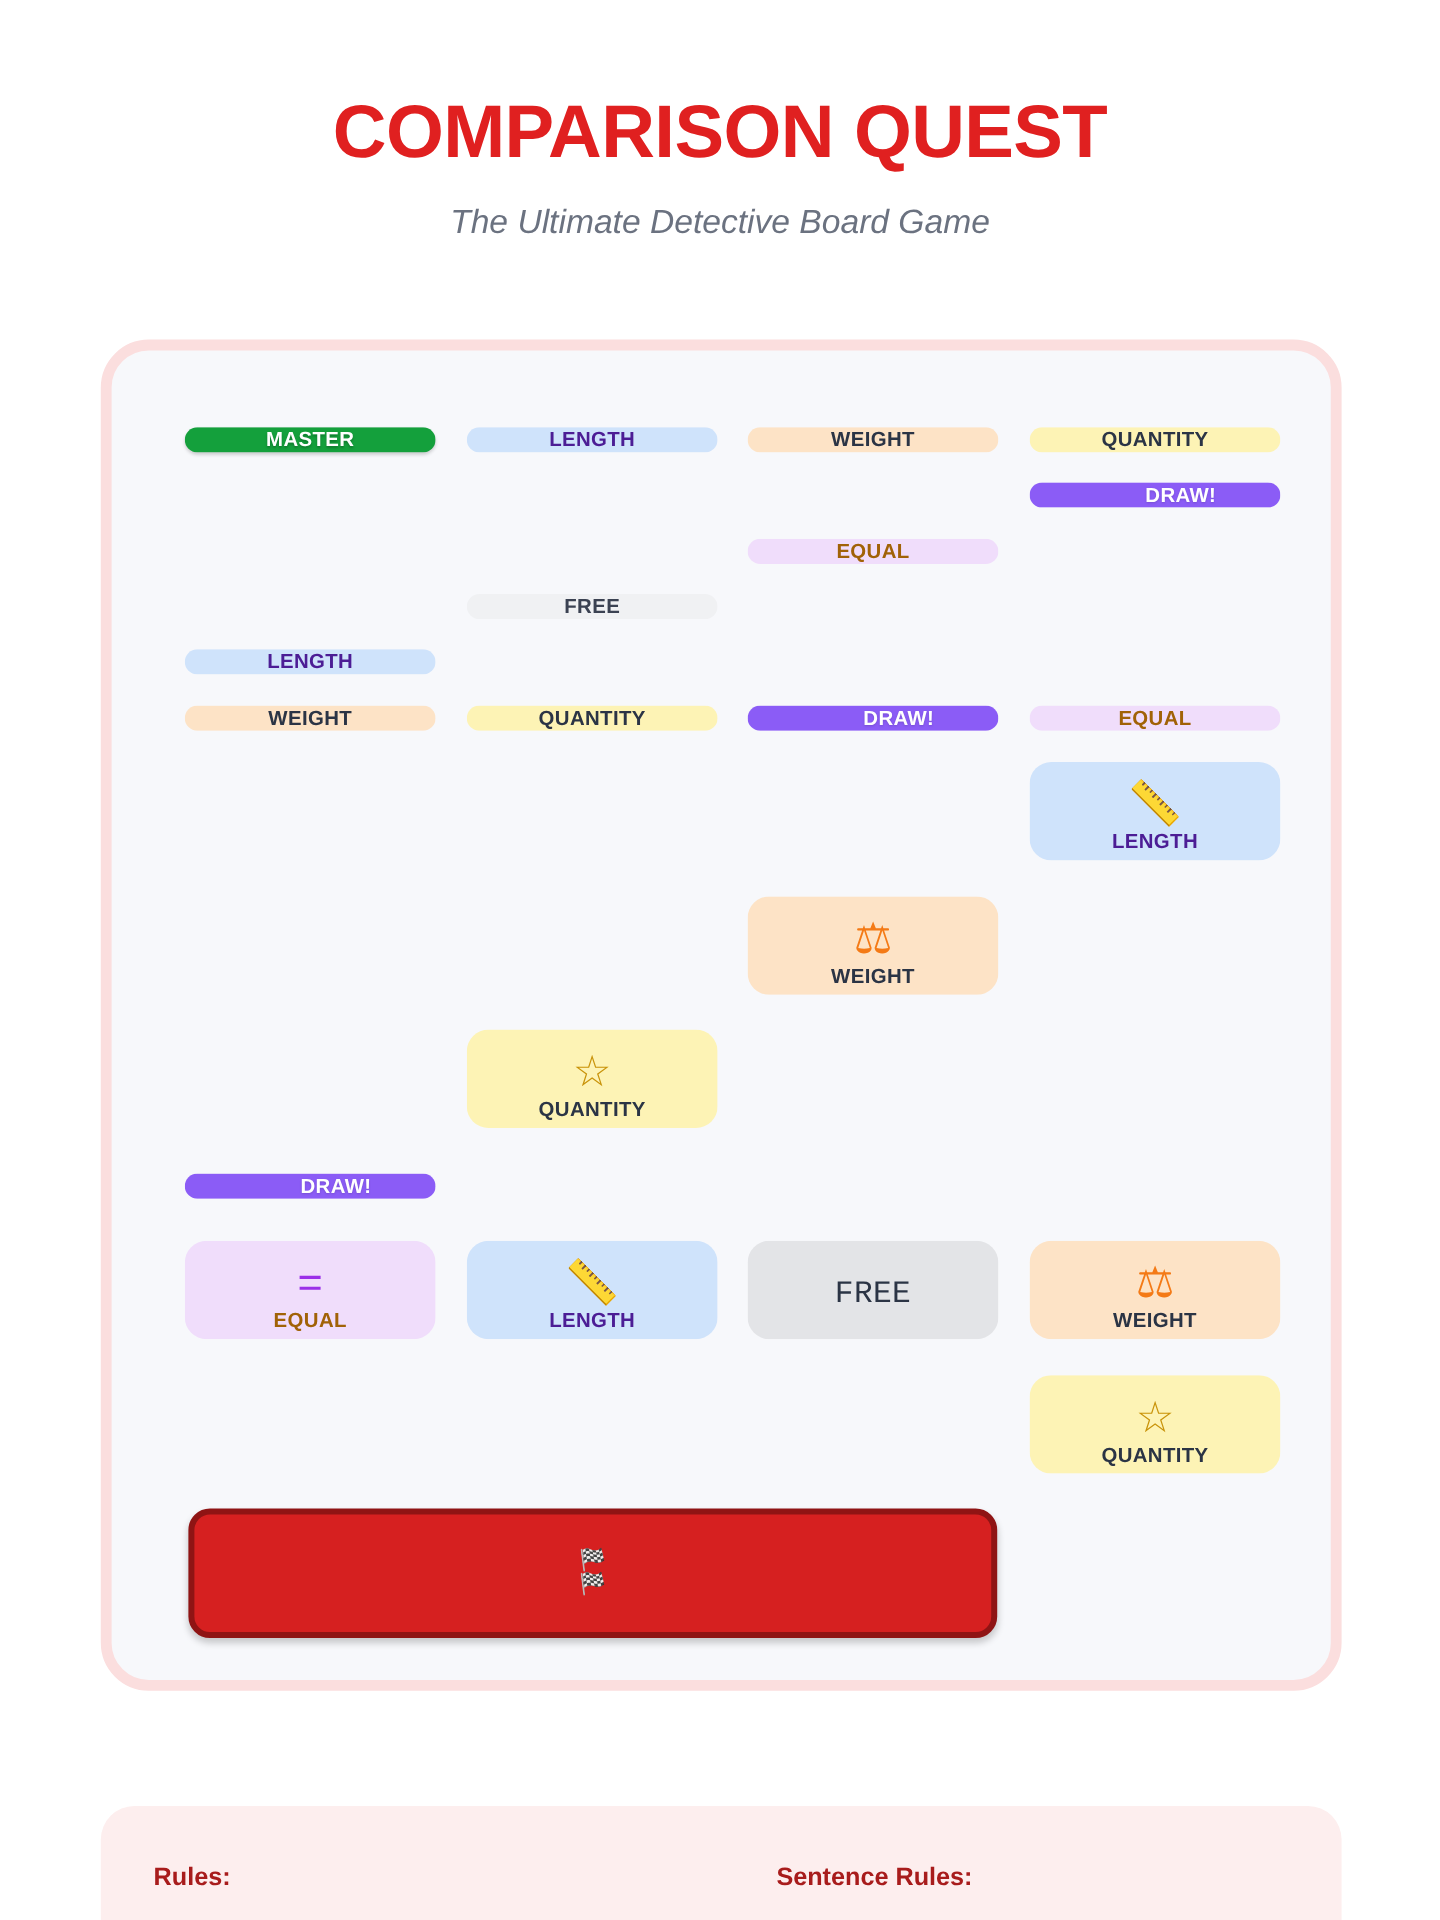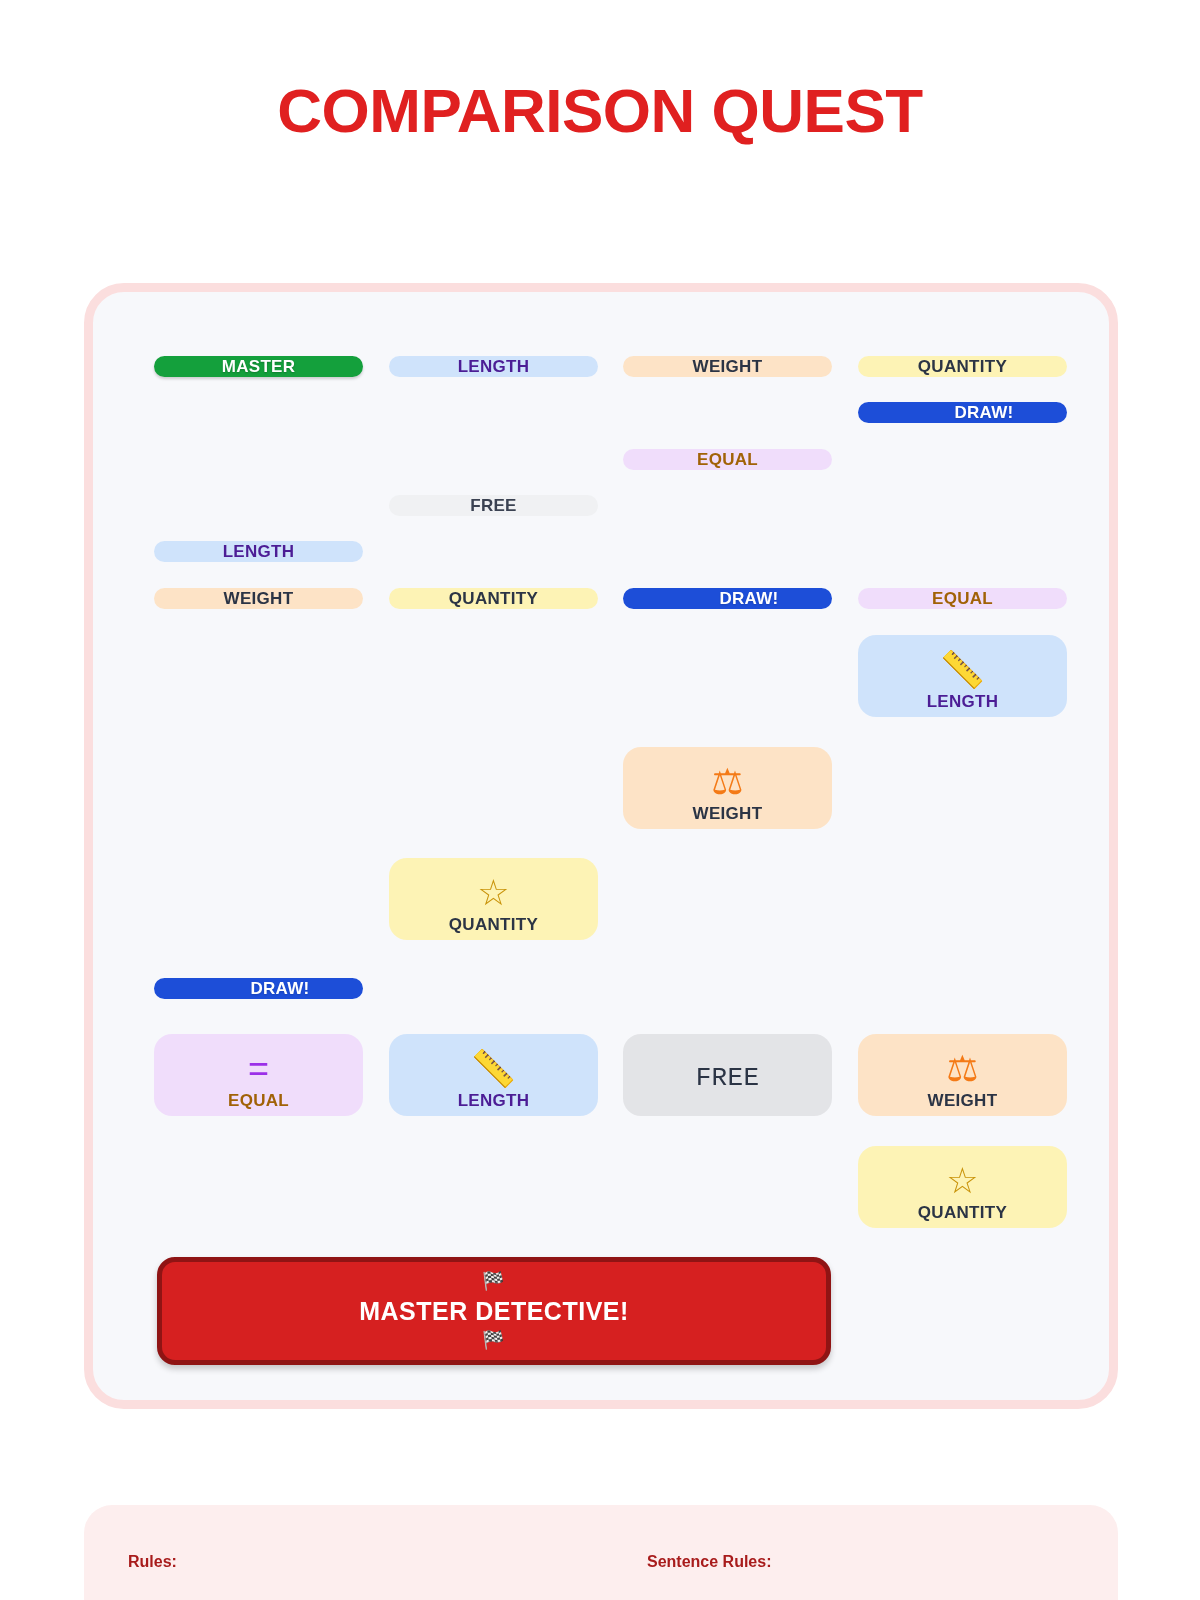--- a/index.html
+++ b/index.html
@@ -130,21 +130,21 @@
 
   .c-equal   { background: #f0ddfb; border-color: #e5c9f7; }
   .c-equal .tile-label { color: #a16207; }
 
   .c-safe    { background: #f0f1f3; border-color: #e3e5e9; }
   .c-safe .tile-label { color: #3b4252; font-size: 24px; font-weight: normal; }
 
   .c-free    { background: #e3e4e7; }
   .c-free .tile-label { color: #2b3445; }
 
-  .c-draw    { background: #1d4ed8; padding-left: 43px; }
+  .c-draw    { background: #8b5cf6; padding-left: 43px; }
   .c-draw .tile-label { color: #ffffff; font-size: 26px; font-weight: bold;
                         text-shadow: 0 1px 2px rgba(0,0,0,0.15); }
 
   
   .ico-ruler  { color: #2f7bf0; }
   .ico-scale  { color: #f47a16; }
   .ico-star   { color: #c9930a; }
   .ico-equals { color: #9b30e8; }
 
   
@@ -179,34 +179,35 @@
     top: 1505px;
     width: 1034px;
     height: 200px;
     background: #fdeeee;
     border-radius: 28px;
     padding: 48px 44px 0 44px;
     display: flex;
   }
   .rules-col { width: 50%; }
   .rules-heading {
-    font-size: 16px;
+    font-size: 21px;
     font-weight: bold;
     color: #a81c1c;
     font-family: "Liberation Sans", sans-serif;
   }
   .rules-col.right { padding-left: 46px; }
 </style>
 </head>
 <body>
 
 <div class="page">
 
   <div class="header">
     <div class="game-title">COMPARISON QUEST</div>
+    <div class="game-subtitle">The Ultimate Detective Board Game</div>
   </div>
 
   <div class="board">
     <div class="board-inner" id="board-inner">
         <div class="tile big c-quantity" style="left: 765px; top: 854px;">
           <div class="tile-icon ico-star">☆</div>
           <div class="tile-label">QUANTITY</div>
         </div>
         <div class="tile big c-weight" style="left: 765px; top: 742px;">
           <div class="tile-icon ico-scale">⚖</div>
@@ -270,21 +271,20 @@
         </div>
         <div class="tile pill c-length" style="left: 296px; top: 64px;">
           <div class="tile-label">LENGTH</div>
         </div>
         <div class="tile pill c-start" style="left: 61px; top: 64px;">
           <div class="tile-label">MASTER</div>
         </div>
 
       <div class="finish">
         <div class="flag">🏁</div>
-        <div class="finish-label">MASTER DETECTIVE!</div>
         <div class="flag">🏁</div>
       </div>
 
     </div>
   </div>
 
   <div class="rules-panel">
     <div class="rules-col">
       <div class="rules-heading">Rules:</div>
     </div>

